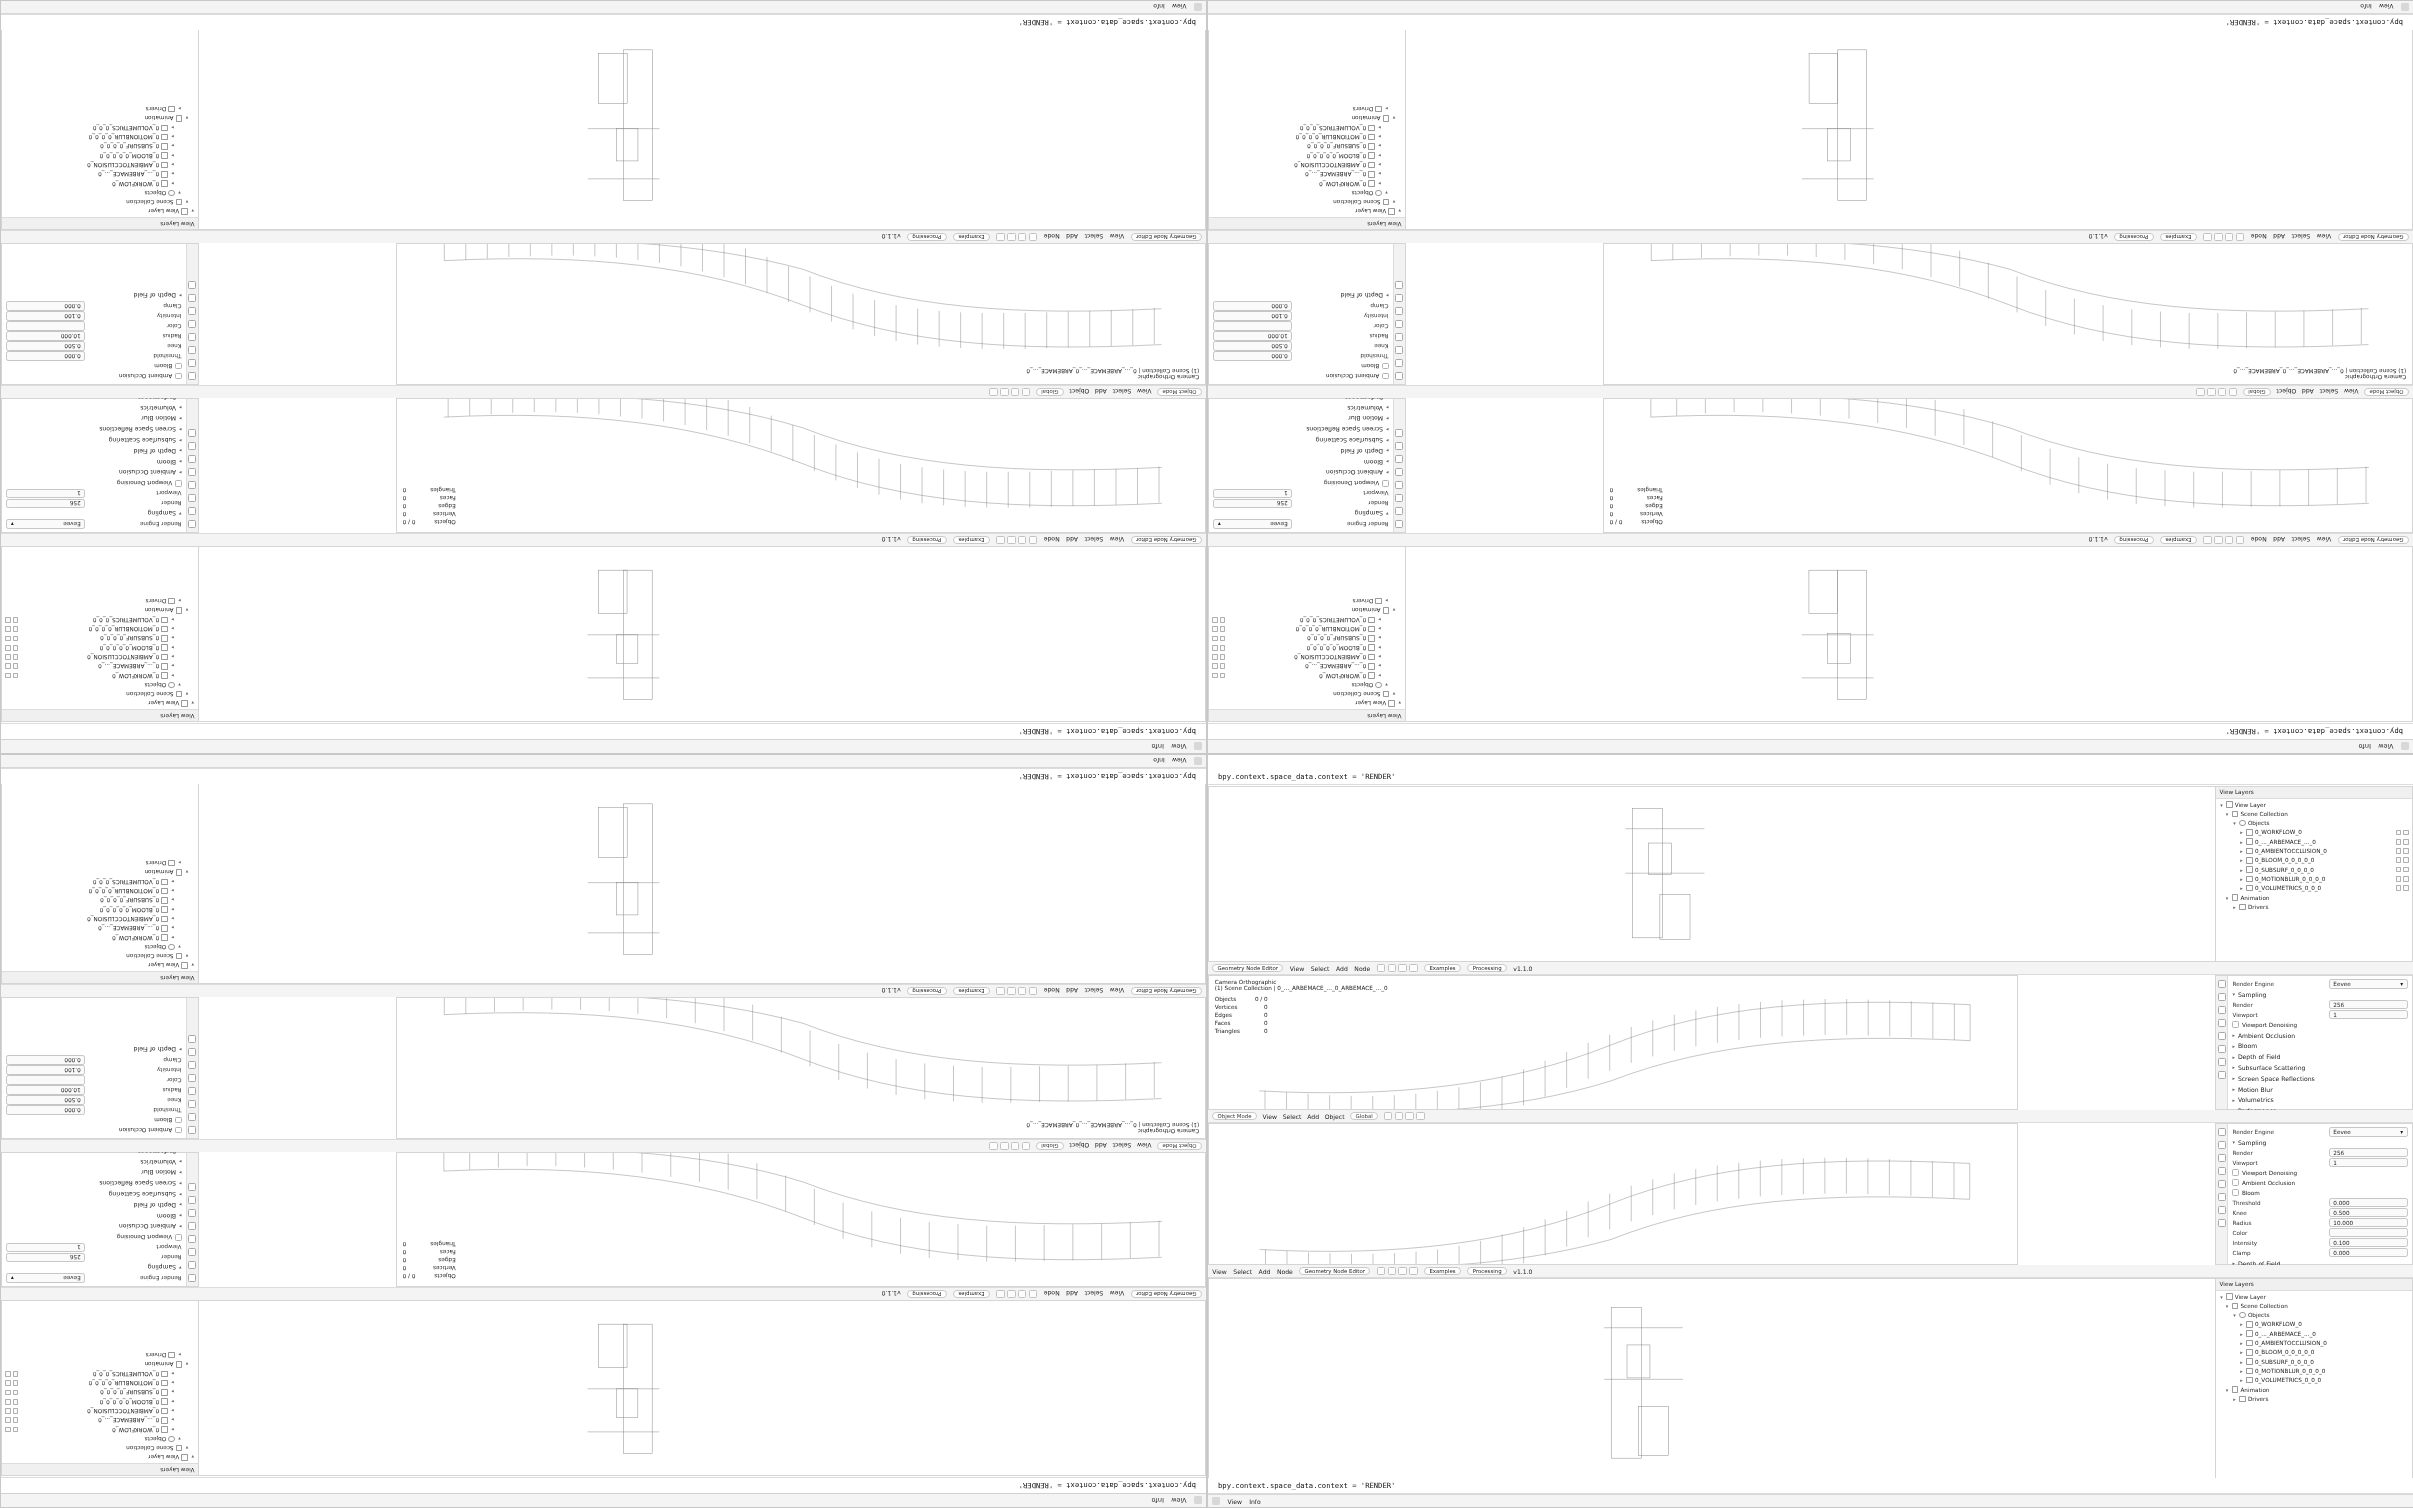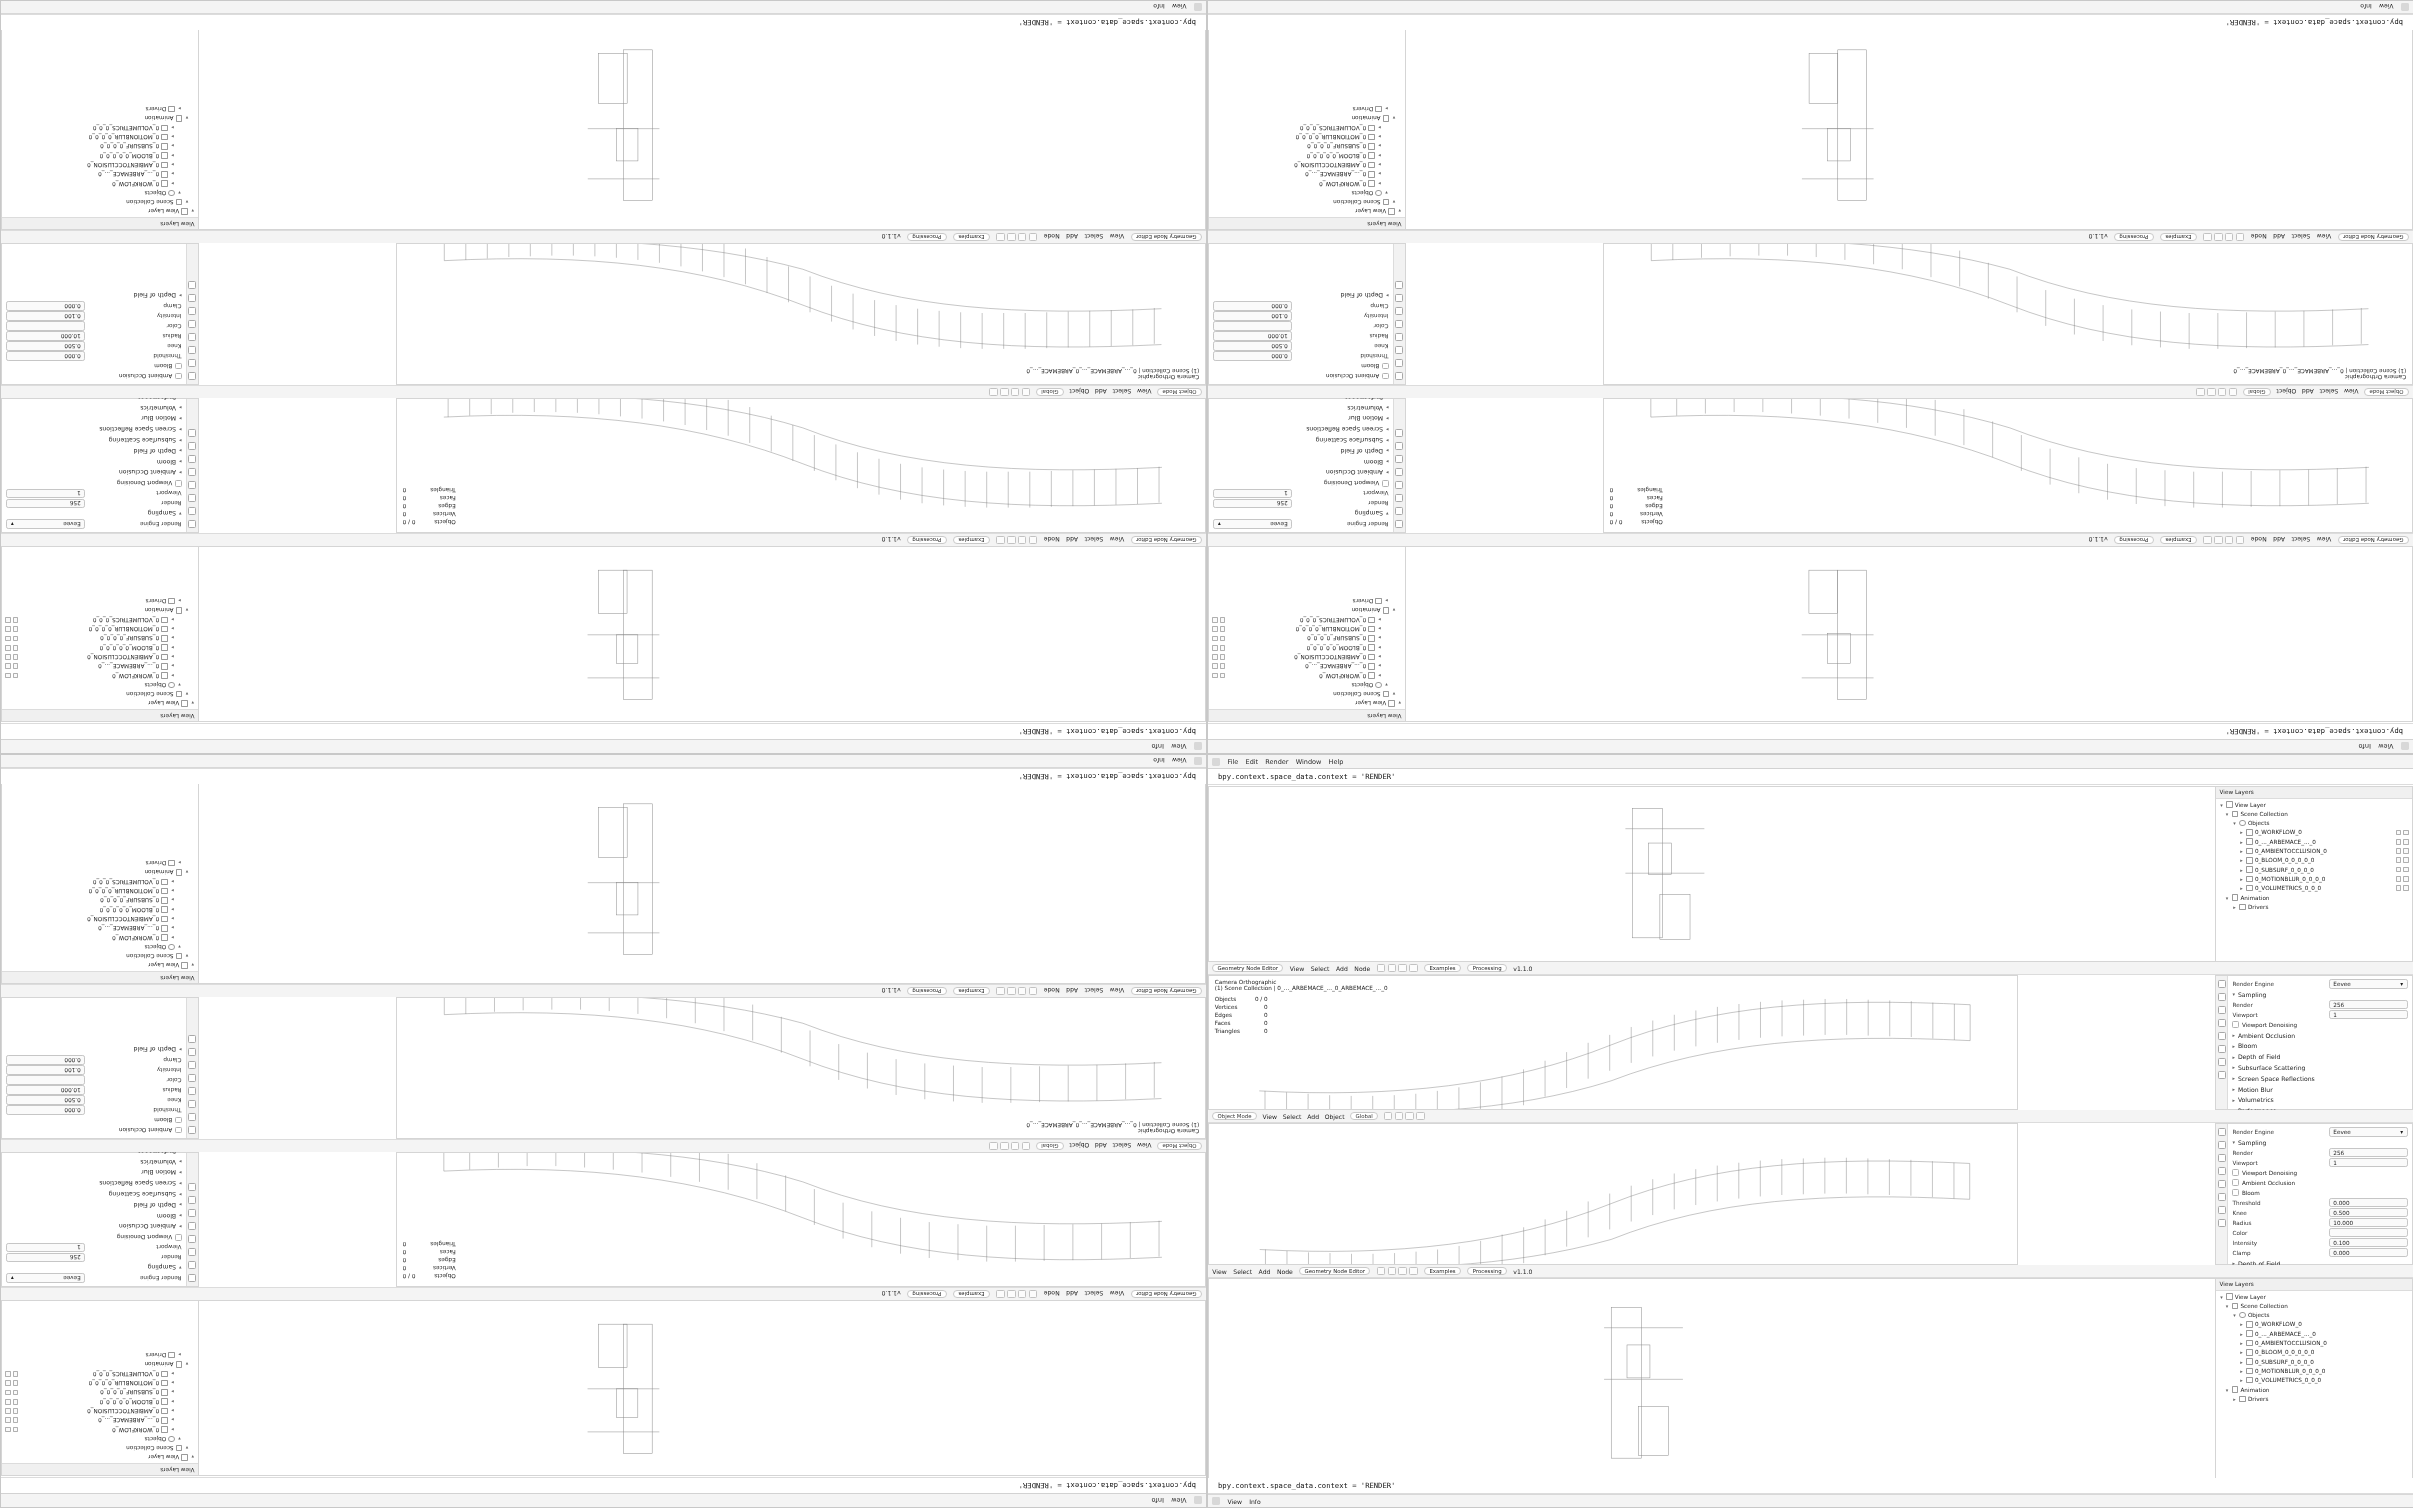--- a/index.html
+++ b/index.html
@@ -1617,28 +1617,20 @@
         <span style="width:8px;height:8px;border-radius:1.4px;background:#d8d8d8;display:inline-block;"></span>
         <span>View</span>
         <span>Info</span>
       </div>
     </div>
   </div>
 
   <div class="quad q-br">
     <div class="app">
 
-      <div class="topbar">
-        <span class="blob"></span>
-        <span class="mi">File</span>
-        <span class="mi">Edit</span>
-        <span class="mi">Render</span>
-        <span class="mi">Window</span>
-        <span class="mi">Help</span>
-      </div>
 
       <div class="pyline" style="top:14.4px;">
         <span>bpy.context.space_data.context = 'RENDER'</span>
       </div>
 
       <div class="viewport" style="left:0; top:31px; width:1008px; height:176px;">
         <svg class="curve" width="1008" height="176" viewBox="0 0 1404 245">
           <g stroke="#8a8a8a" stroke-width="0.7" fill="none">
             <rect x="590" y="30" width="42" height="180"></rect>
             <rect x="612" y="78" width="32" height="44"></rect>

